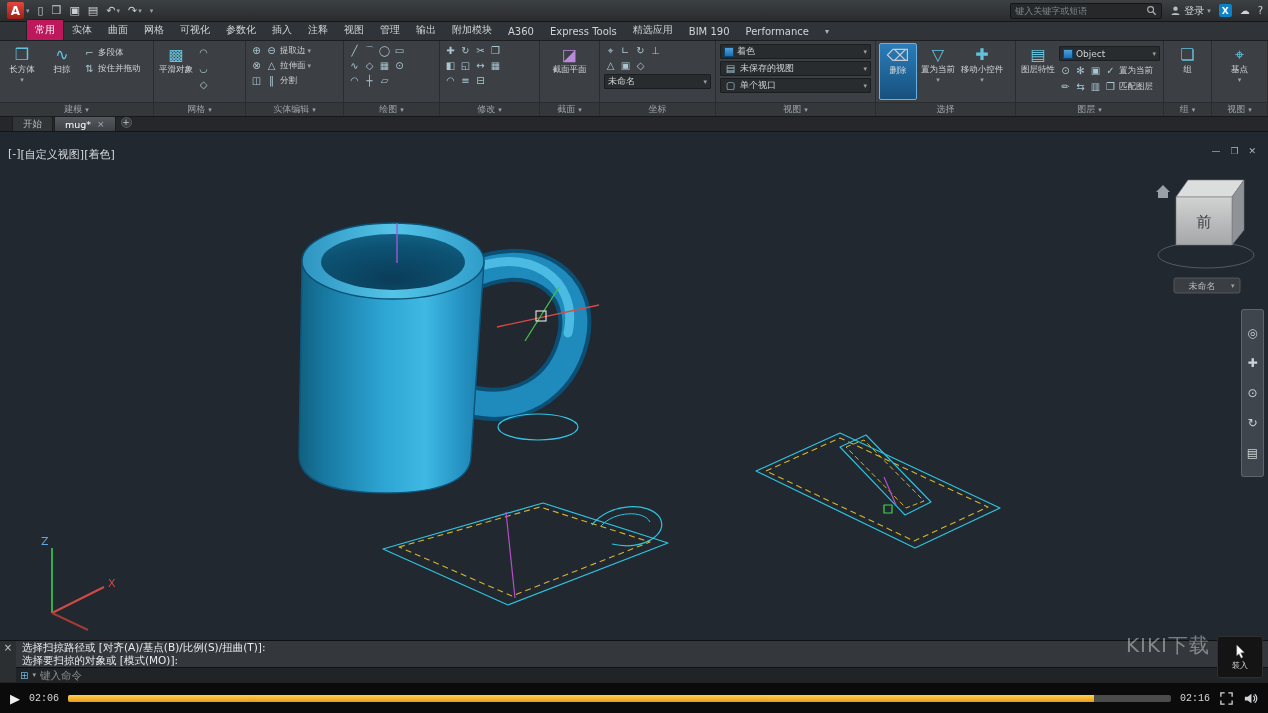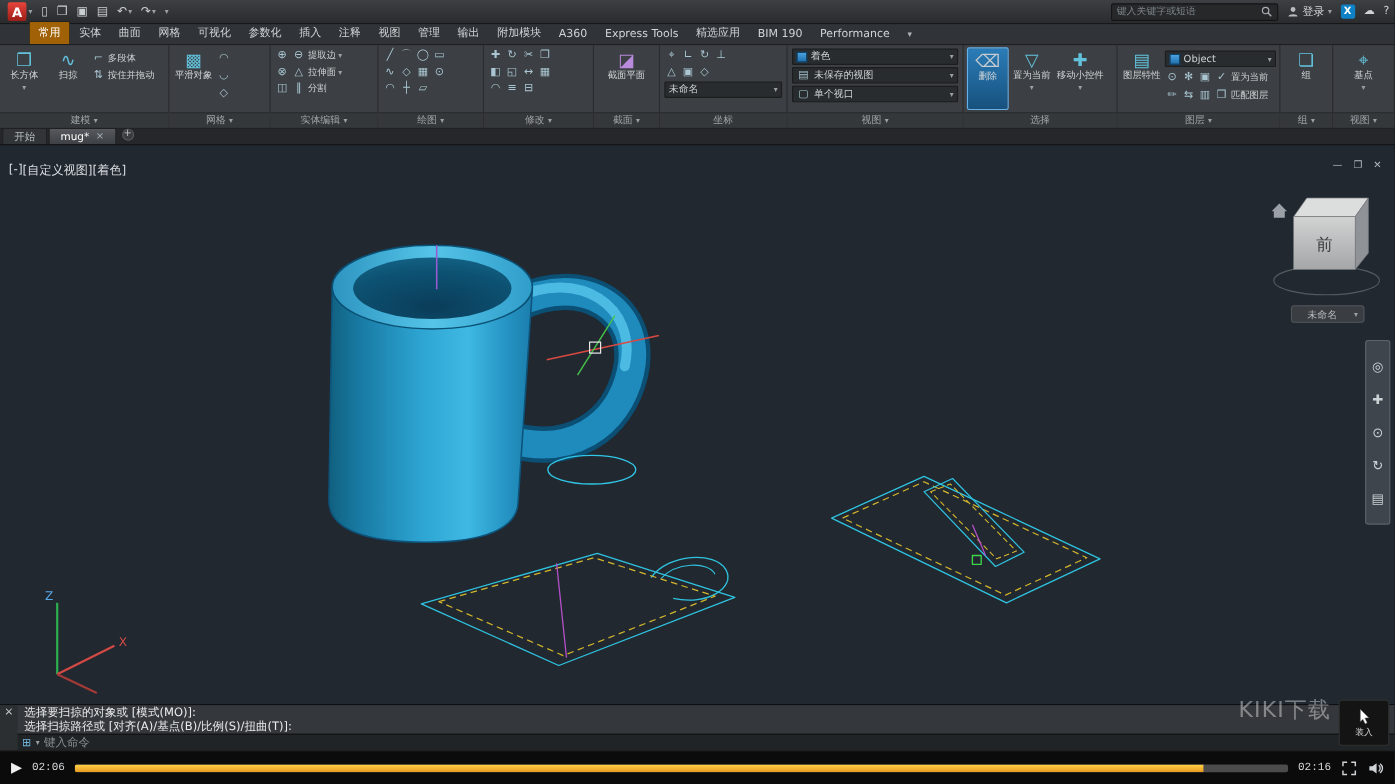--- a/index.html
+++ b/index.html
@@ -19,21 +19,21 @@
 .tb-search{display:flex;align-items:center;background:#26282a;border:1px solid #141516;border-radius:2px;height:16px;width:152px;padding:0 4px;gap:3px;}
 .tb-search input{flex:1;background:transparent;border:0;outline:none;color:#cfd3d6;font-size:9px;font-family:inherit;min-width:0;}
 .tb-search input::placeholder{color:#7e858b;}
 .sic-svg{width:11px;height:11px;flex:none;}
 .tb-signin{display:flex;align-items:center;gap:3px;font-size:10px;color:#d6d9db;}
 .tbic{font-size:10px;color:#cfd3d6;}
 .xapp{background:#0e82c6;color:#fff;width:13px;height:13px;border-radius:2px;display:inline-flex;align-items:center;justify-content:center;font-size:9px;font-weight:bold;}
 
 .tabrow{position:absolute;top:22px;left:0;right:0;height:19px;background:#303337;display:flex;align-items:flex-end;padding-left:26px;border-bottom:1px solid #1d1e1f;}
 .rtab{font-size:10px;color:#d0d4d7;padding:3px 8px;white-space:nowrap;}
-.rtab.active{background:#a16207;color:#fff;border:1px solid #202122;border-bottom:0;border-radius:2px 2px 0 0;font-family:Liberation Serif, serif;}
+.rtab.active{background:#be185d;color:#fff;border:1px solid #202122;border-bottom:0;border-radius:2px 2px 0 0;font-family:Liberation Serif, serif;}
 .ribbon-toggle{margin:0 0 4px 8px;font-size:8px;color:#aeb3b7;}
 
 .ribbon{position:absolute;top:41px;left:0;right:0;height:76px;background:#3c3f43;display:flex;border-bottom:1px solid #17181a;}
 .panel{display:flex;flex-direction:column;border-right:1px solid #2a2c2e;flex:none;}
 .pbody{flex:1;display:flex;align-items:stretch;gap:2px;padding:2px 3px;}
 .pbody.vstack{flex-direction:column;gap:2px;padding:3px 4px;justify-content:flex-start;}
 .plabel{height:14px;background:#35383b;color:#9ea3a8;font-size:9px;display:flex;align-items:center;justify-content:center;gap:3px;border-top:1px solid #2a2c2e;white-space:nowrap;font-family:Liberation Serif, serif;}
 .bigbtn{width:38px;display:flex;flex-direction:column;align-items:center;gap:1px;padding-top:2px;border-radius:2px;flex:none;}
 .bic{font-size:16px;line-height:19px;color:#c6cbd0;}
 .bic.teal{color:#62c2dc;}
@@ -42,21 +42,21 @@
 .bigbtn.hl{background:linear-gradient(#2a7cb8,#17517e);border:1px solid #66b2e8;}
 .vcol{display:flex;flex-direction:column;gap:3px;padding-top:3px;}
 .vcol.wide{flex:1;}
 .minirow{display:flex;align-items:center;gap:2px;}
 .minibtn{display:flex;align-items:center;gap:2px;font-size:8.5px;color:#ced2d5;white-space:nowrap;}
 .sic{width:13px;height:13px;font-size:10px;line-height:13px;text-align:center;color:#a9c6d2;flex:none;}
 .ddrow{display:flex;align-items:center;gap:3px;background:#292c2e;border:1px solid #1b1d1f;border-radius:1px;height:15px;padding:0 3px;font-size:9px;color:#ced2d5;white-space:nowrap;}
 .ddrow .end{margin-left:auto;}
 .swatch{width:10px;height:10px;background:linear-gradient(#4aa3e0,#1f6fae);border:1px solid #0d4470;flex:none;}
 
-.filetabs{position:absolute;top:117px;left:0;right:0;height:15px;background:#25272a;display:flex;align-items:flex-end;padding-left:2px;border-bottom:1px solid #141516;}
+.filetabs{position:absolute;top:117px;left:0;right:0;height:15px;background:#25272a;display:flex;align-items:flex-end;padding-left:12px;border-bottom:1px solid #141516;}
 .ftab{height:15px;display:flex;align-items:center;gap:6px;padding:0 10px;font-size:9.5px;background:#323538;color:#b4b9bd;border:1px solid #1c1d1e;border-bottom:0;margin-right:1px;border-radius:2px 2px 0 0;}
 .ftab.active{background:linear-gradient(#565a5e,#3d4145);color:#fff;}
 .fclose{font-size:9px;color:#a5abb0;}
 .fadd{width:11px;height:11px;border-radius:50%;background:#3a3d40;border:1px solid #565a5e;color:#c0c5c9;font-size:9px;line-height:9px;display:flex;align-items:center;justify-content:center;margin:0 0 3px 4px;}
 
 .viewport{position:absolute;top:135px;left:0;right:0;height:505px;background:#212830;overflow:hidden;}
 .vpsvg{position:absolute;inset:0;width:100%;height:100%;}
 .vp-label{position:absolute;top:12px;left:8px;font-size:11px;color:#dadde0;display:flex;}
 .vp-win{position:absolute;top:11px;right:12px;display:flex;gap:10px;font-size:9px;color:#b3b8bc;}
 .navbar{position:absolute;top:174px;right:4px;width:23px;height:168px;background:rgba(72,78,84,.78);border:1px solid rgba(125,131,137,.5);border-radius:3px;display:flex;flex-direction:column;align-items:center;justify-content:space-evenly;color:#ccd1d5;font-size:12px;}
@@ -544,22 +544,22 @@
       <span>↻</span>
       <span>▤</span>
     </div>
   </div>
 
   <div class="cmdline">
     <div class="cmd-gutter">
         <span class="cmd-close">×</span>
       </div>
     <div class="cmd-rows">
+      <div class="cmd-row">选择扫掠路径或 [对齐(A)/基点(B)/比例(S)/扭曲(T)]:</div>
       <div class="cmd-row">选择要扫掠的对象或 [模式(MO)]:</div>
-      <div class="cmd-row">选择扫掠路径或 [对齐(A)/基点(B)/比例(S)/扭曲(T)]:</div>
       <div class="cmd-input-row">
         <span class="ci-icon">⊞</span>
         <i class="mini">▾</i>
         <input class="cmd-input" placeholder="键入命令" style="">
       </div>
     </div>
   </div>
 
   <div class="player">
     <span class="play">▶</span>

